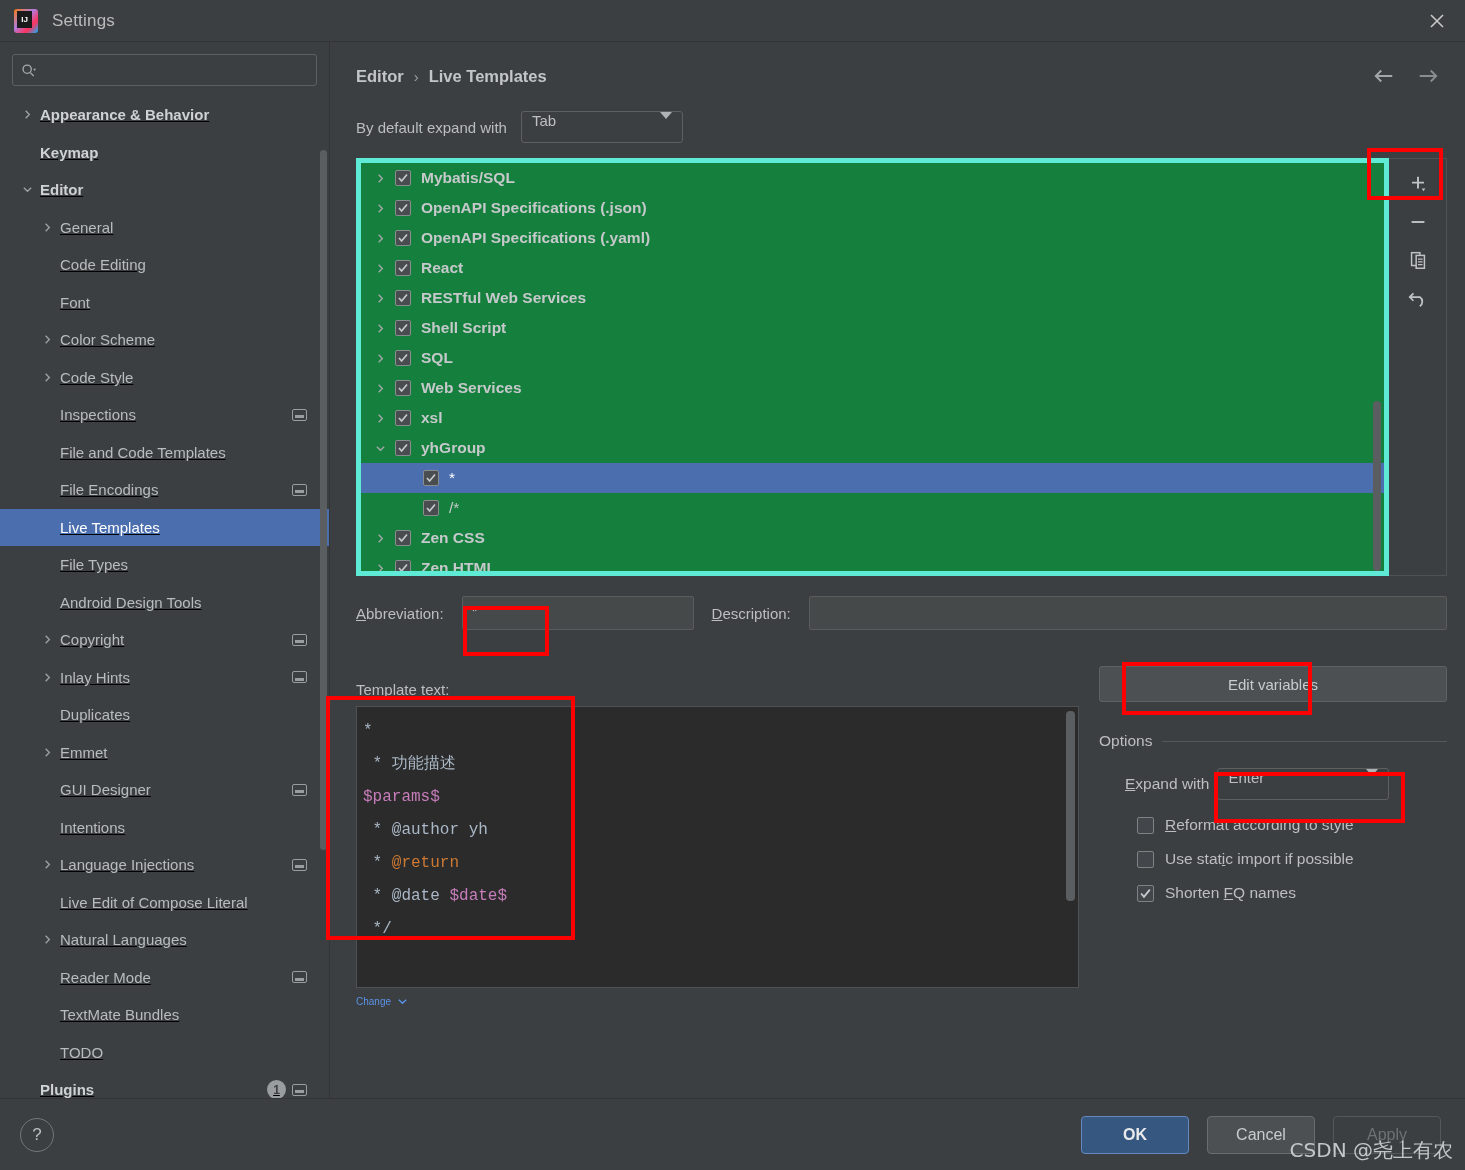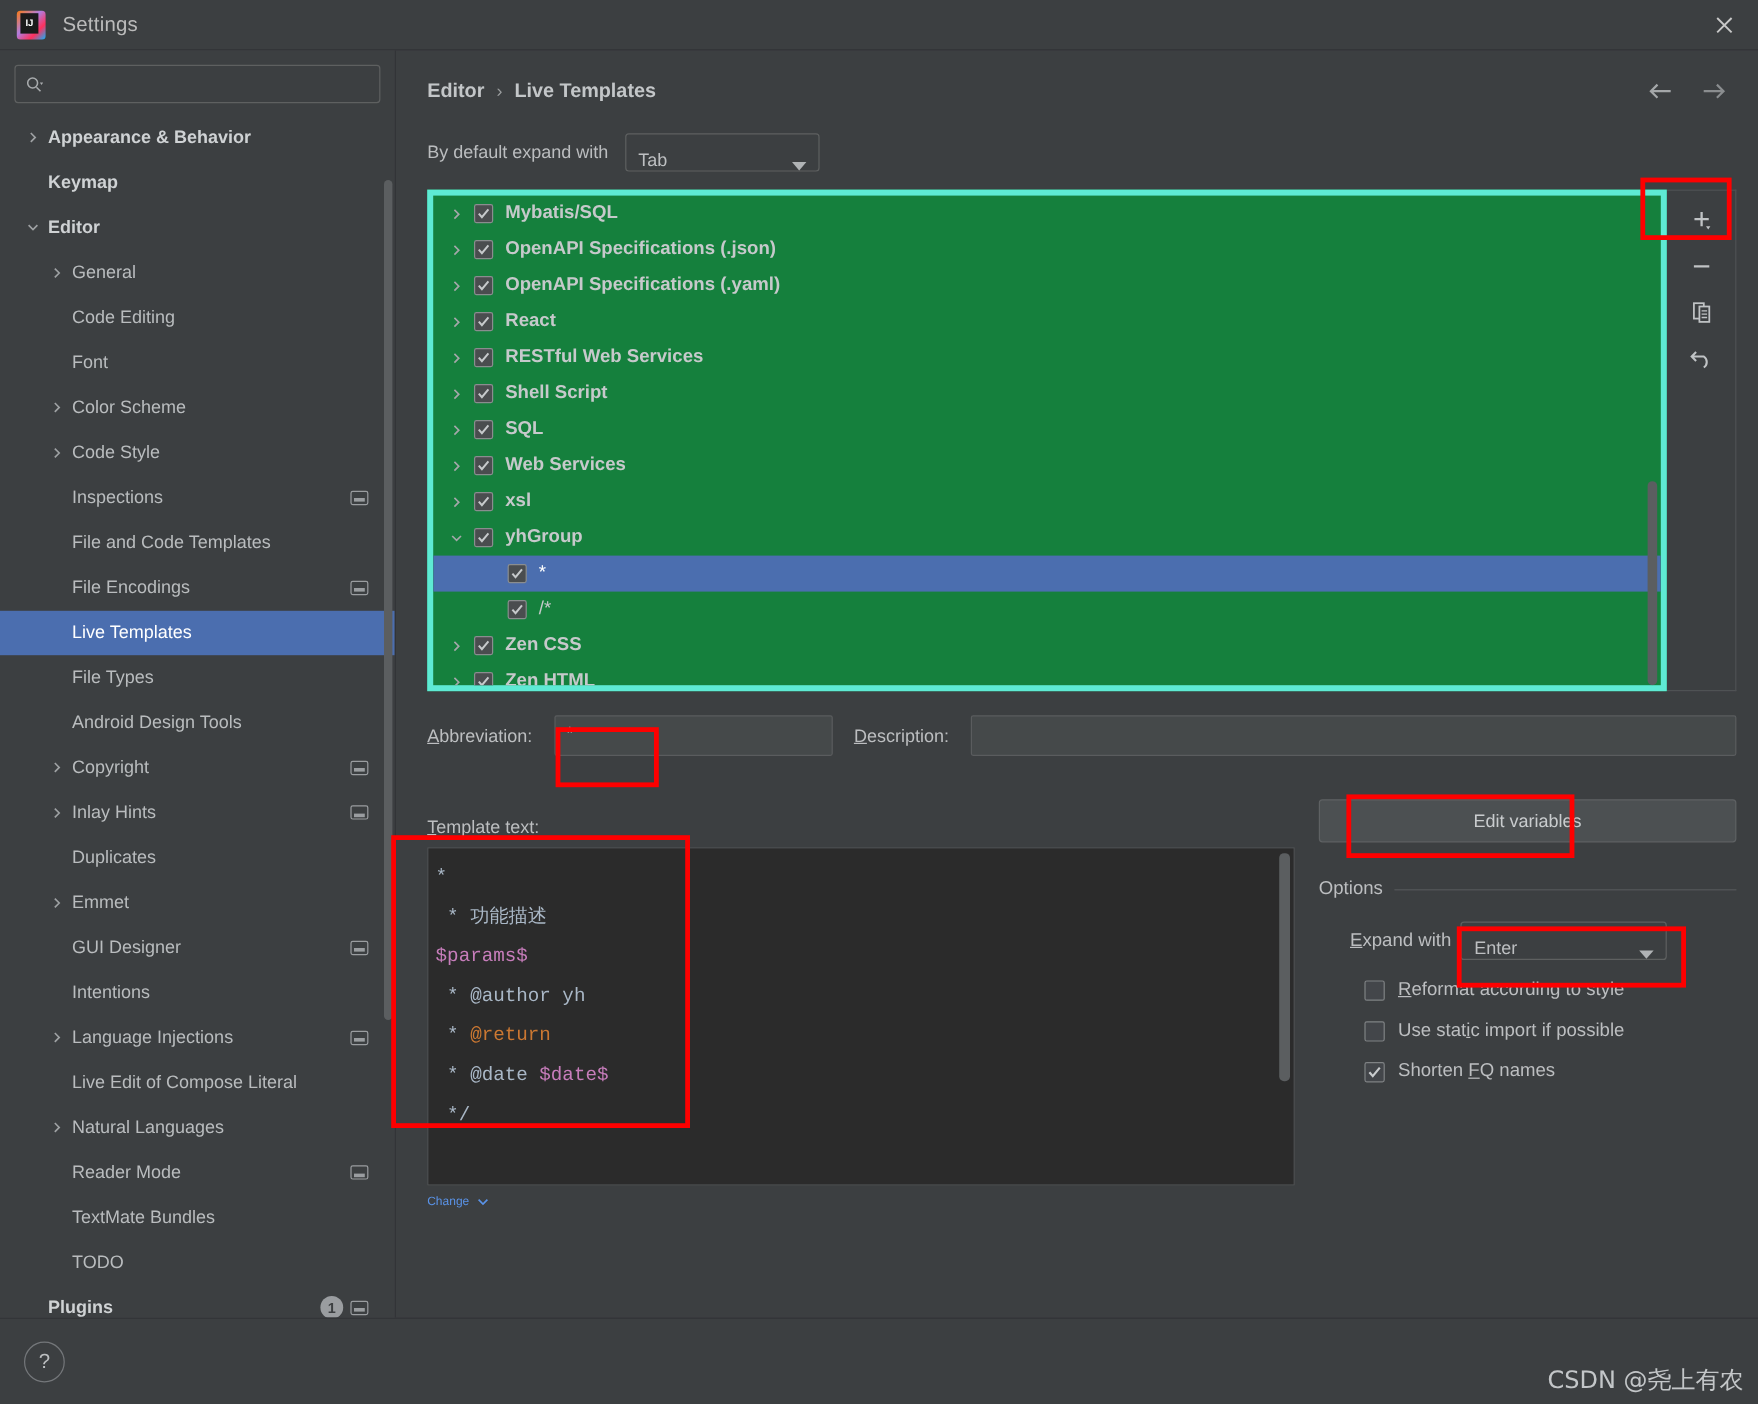--- a/index.html
+++ b/index.html
@@ -51,21 +51,21 @@
 
   
   .body { flex: 1 1 auto; display: flex; min-height: 0; }
 
   
   .sidebar {
     width: 330px; flex: 0 0 330px;
     background: #3c3f41;
     border-right: 1px solid #323437;
     display: flex; flex-direction: column;
-    position: relative; overflow: hidden;
+    position: relative; overflow: hidden; text-decoration: underline;
   }
   .search-wrap { padding: 12px 12px 8px 12px; }
   .search-box {
     height: 32px; border: 1px solid #5e6060; border-radius: 3px;
     background: #3c3f41; display: flex; align-items: center;
     padding: 0 8px; gap: 5px;
   }
   .search-box svg { width: 15px; height: 15px; flex: 0 0 15px; }
   .search-input {
     background: transparent; border: 0; outline: 0;
@@ -134,21 +134,21 @@
 
   .expand-row {
     display: flex; align-items: center; gap: 14px;
     height: 50px; flex: 0 0 50px; margin-top: 4px;
   }
   .expand-row .lab { color: #bbbdbf; font-size: 15px; }
   .combo {
     height: 32px; min-width: 162px;
     border: 1px solid #5e6060; border-radius: 3px;
     background: #3c3f41; color: #bdbfc1; font-size: 15px;
-    display: flex; align-items: flex-end; padding: 0 10px;
+    display: flex; align-items: flex-start; padding: 0 10px;
     position: relative; cursor: pointer;
   }
   .combo .cv { flex: 1 1 auto; }
   .caret {
     width: 0; height: 0; margin-left: 12px;
     border-left: 6px solid transparent; border-right: 6px solid transparent;
     border-top: 7px solid #b0b3b5;
   }
 
   
@@ -795,16 +795,21 @@
       <div class="redbox" style="left:1037px; top:106px; width:76px; height:52px;"></div>
       <div class="redbox" style="left:133px; top:564px; width:86px; height:50px;"></div>
       <div class="redbox" style="left:-4px; top:654px; width:249px; height:244px;"></div>
       <div class="redbox" style="left:792px; top:620px; width:190px; height:53px;"></div>
       <div class="redbox" style="left:884px; top:730px; width:191px; height:51px;"></div>
     </div>
   </div>
 
   <div class="footer">
     <div class="help-btn">?</div>
+    <div class="footer-right">
+      <div class="fbtn primary">OK</div>
+      <div class="fbtn normal">Cancel</div>
+      <div class="fbtn disabled">Apply</div>
+    </div>
   </div>
 
   <div class="watermark">CSDN @尧上有农</div>
 </div>
 
 </body></html>

